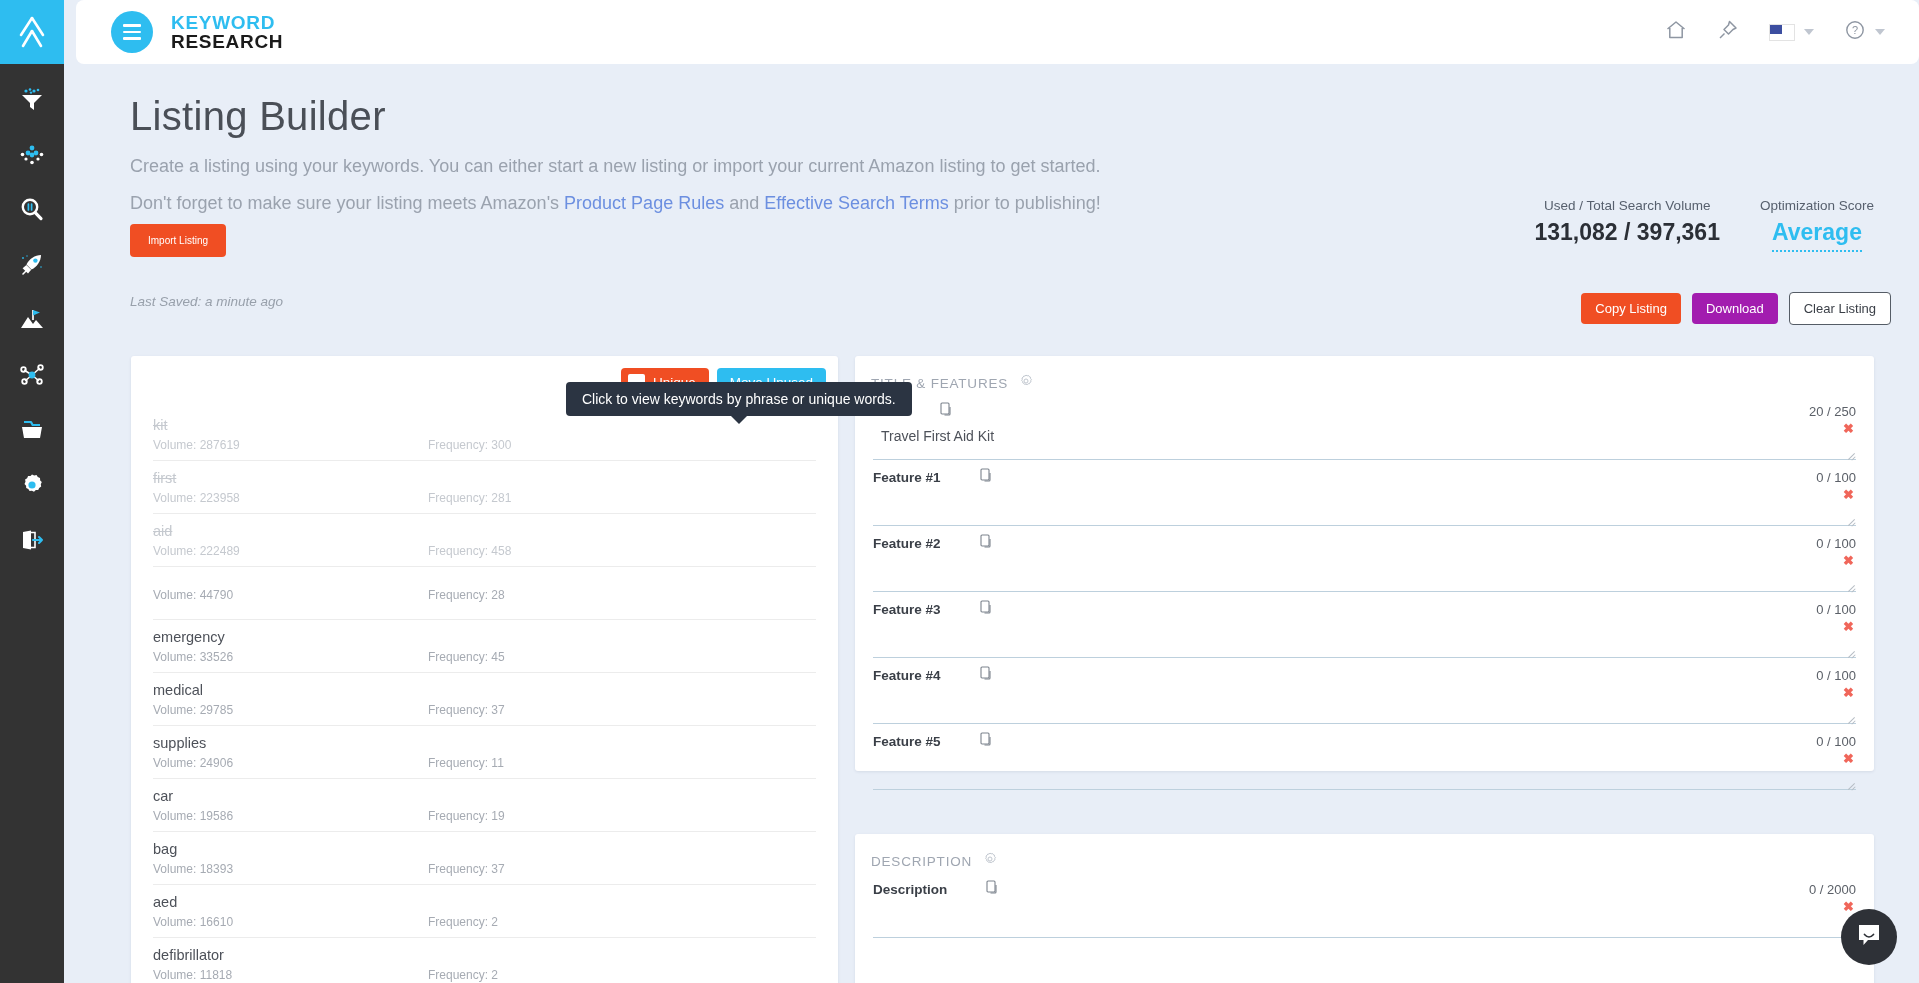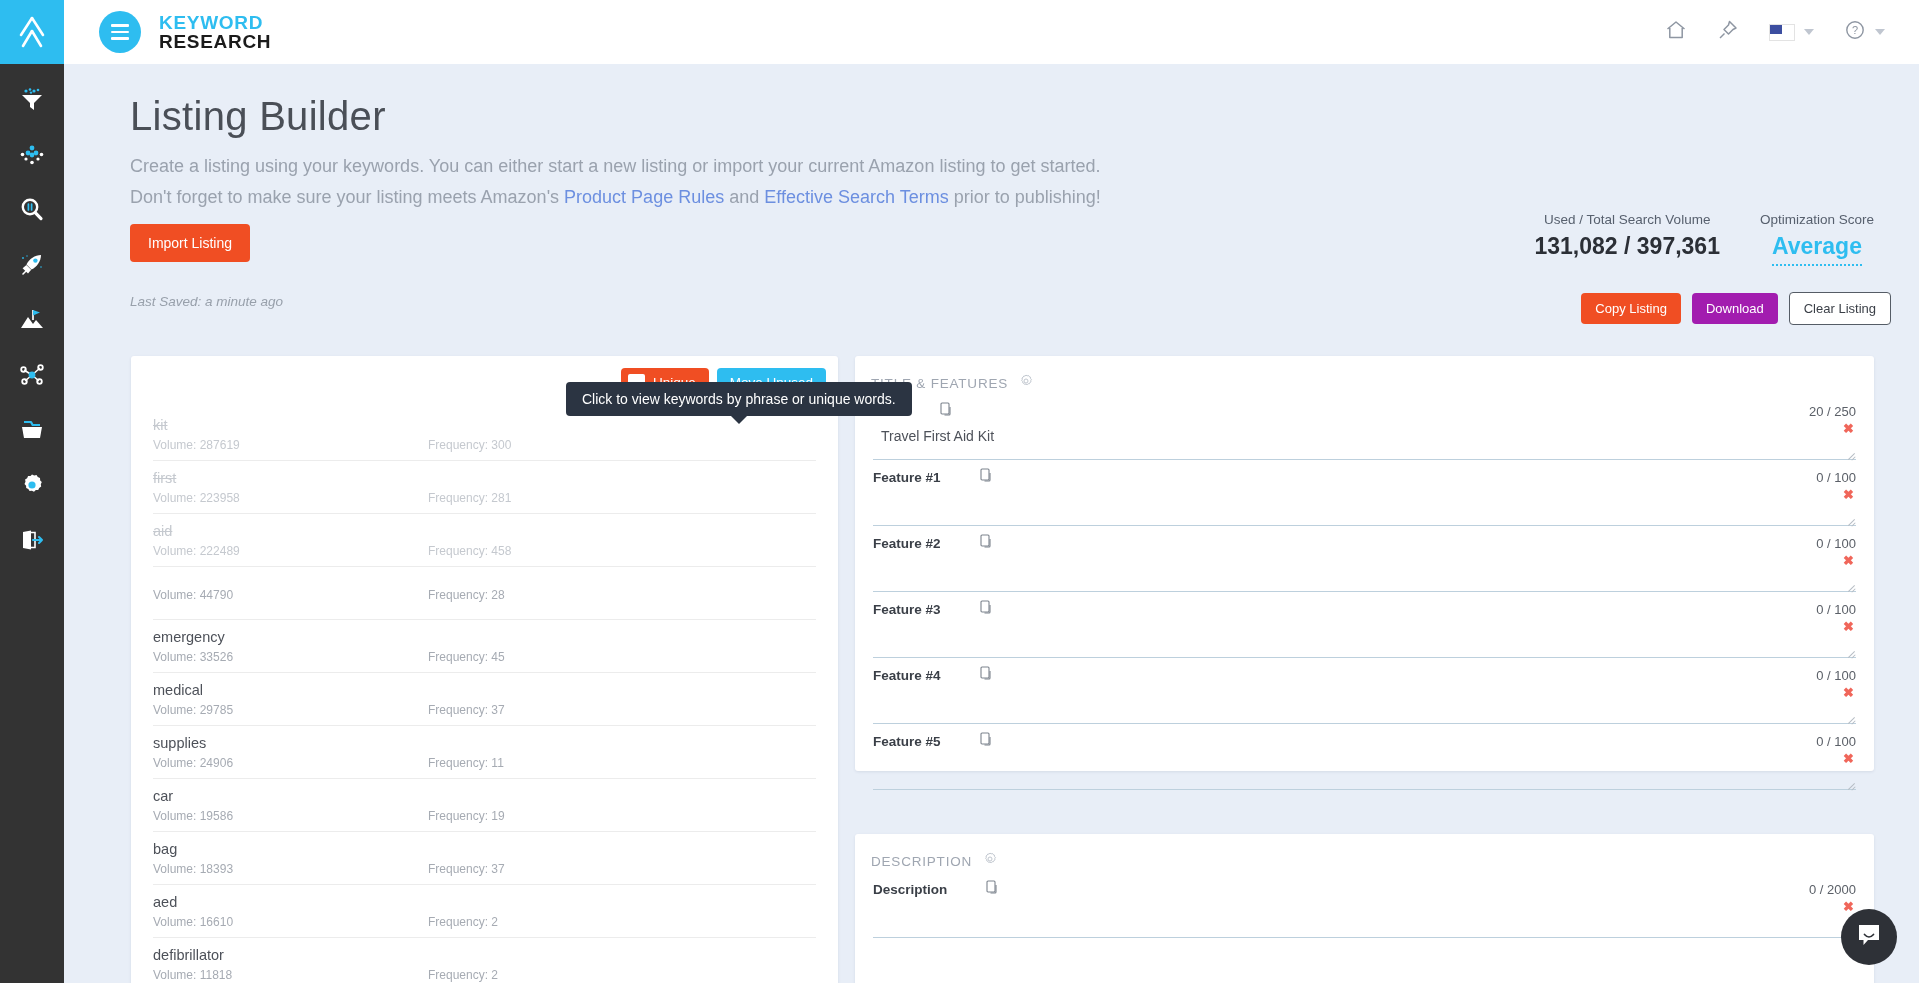--- a/index.html
+++ b/index.html
@@ -23,23 +23,23 @@
   .rail-items { padding-top: 8px; }
   .rail-item {
     width: 64px; height: 55px;
     display: flex; align-items: center; justify-content: center;
     cursor: pointer;
   }
   .rail-item svg { display: block; }
 
   
   .topbar {
-    position: absolute; left: 64px; top: 0; right: 0; height: 64px;
+    position: absolute; left: 76px; top: 0; right: 0; height: 64px;
     background: #ffffff;
-    display: flex; align-items: center;
+    display: flex; align-items: center; border-radius: 8px;
   }
   .burger {
     width: 42px; height: 42px; border-radius: 50%; background: #2ebdf0;
     margin-left: 35px;
     display: flex; flex-direction: column; align-items: center; justify-content: center;
     gap: 4px; cursor: pointer;
   }
   .burger span { display: block; width: 18px; height: 2.5px; background: #fff; border-radius: 1px; }
   .brand { margin-left: 18px; line-height: 1.0; }
   .brand .b1 { font-size: 19px; font-weight: bold; color: #2ebdf0; letter-spacing: 0.7px; }
@@ -56,34 +56,34 @@
   .flag .white { height: 1.9px; background: #fff; }
   .flag .canton { position: absolute; left: 0; top: 0; width: 12px; height: 9px; background: #3c4ea0; }
 
   
   .page { position: absolute; left: 64px; top: 64px; right: 0; bottom: 0; background: #e8eef7; }
   .page-title {
     margin: 30px 0 0 66px; font-size: 40px; font-weight: 300; color: #4a4f57; letter-spacing: 0.3px;
   }
   .page-sub { margin: 16px 0 0 66px; font-size: 18px; color: #9aa2ae; line-height: 1.25; }
   .page-sub a { color: #6c8fe0; text-decoration: none; }
-  .sub-line2 { margin-top: 8px; }
+  .sub-line2 { margin-top: 14px; }
 
   .btn { border: none; border-radius: 4px; cursor: pointer; font-family: inherit; }
   .import-btn {
     position: absolute; left: 66px; top: 160px;
-    background: #f04e23; color: #fff; font-size: 14px;
+    background: #f04e23; color: #fff; font-size: 10px;
     padding: 11px 18px; border-radius: 4px;
   }
   .last-saved {
     position: absolute; left: 66px; top: 230px;
     font-size: 13.5px; font-style: italic; color: #98a0ab;
   }
 
-  .stats { position: absolute; right: 45px; top: 148px; display: flex; gap: 40px; }
+  .stats { position: absolute; right: 45px; top: 134px; display: flex; gap: 40px; }
   .stat { text-align: center; }
   .stat .label { font-size: 13.5px; color: #57606e; }
   .stat .value { font-size: 23px; font-weight: bold; color: #2b2f36; margin-top: 6px; }
   .stat .value.accent { color: #2ebdf0; border-bottom: 2px dotted #2ebdf0; padding-bottom: 4px; display: inline-block; }
 
   .action-btns { position: absolute; right: 28px; top: 228px; display: flex; gap: 11px; align-items: center; }
   .copy-btn { background: #f04e23; color: #fff; font-size: 13px; padding: 8px 14px; }
   .download-btn { background: #a21caf; color: #fff; font-size: 13px; padding: 8px 14px; }
   .clear-btn { background: #fff; color: #3a3f47; font-size: 13px; padding: 8px 14px; border: 1px solid #555c66; }
 

